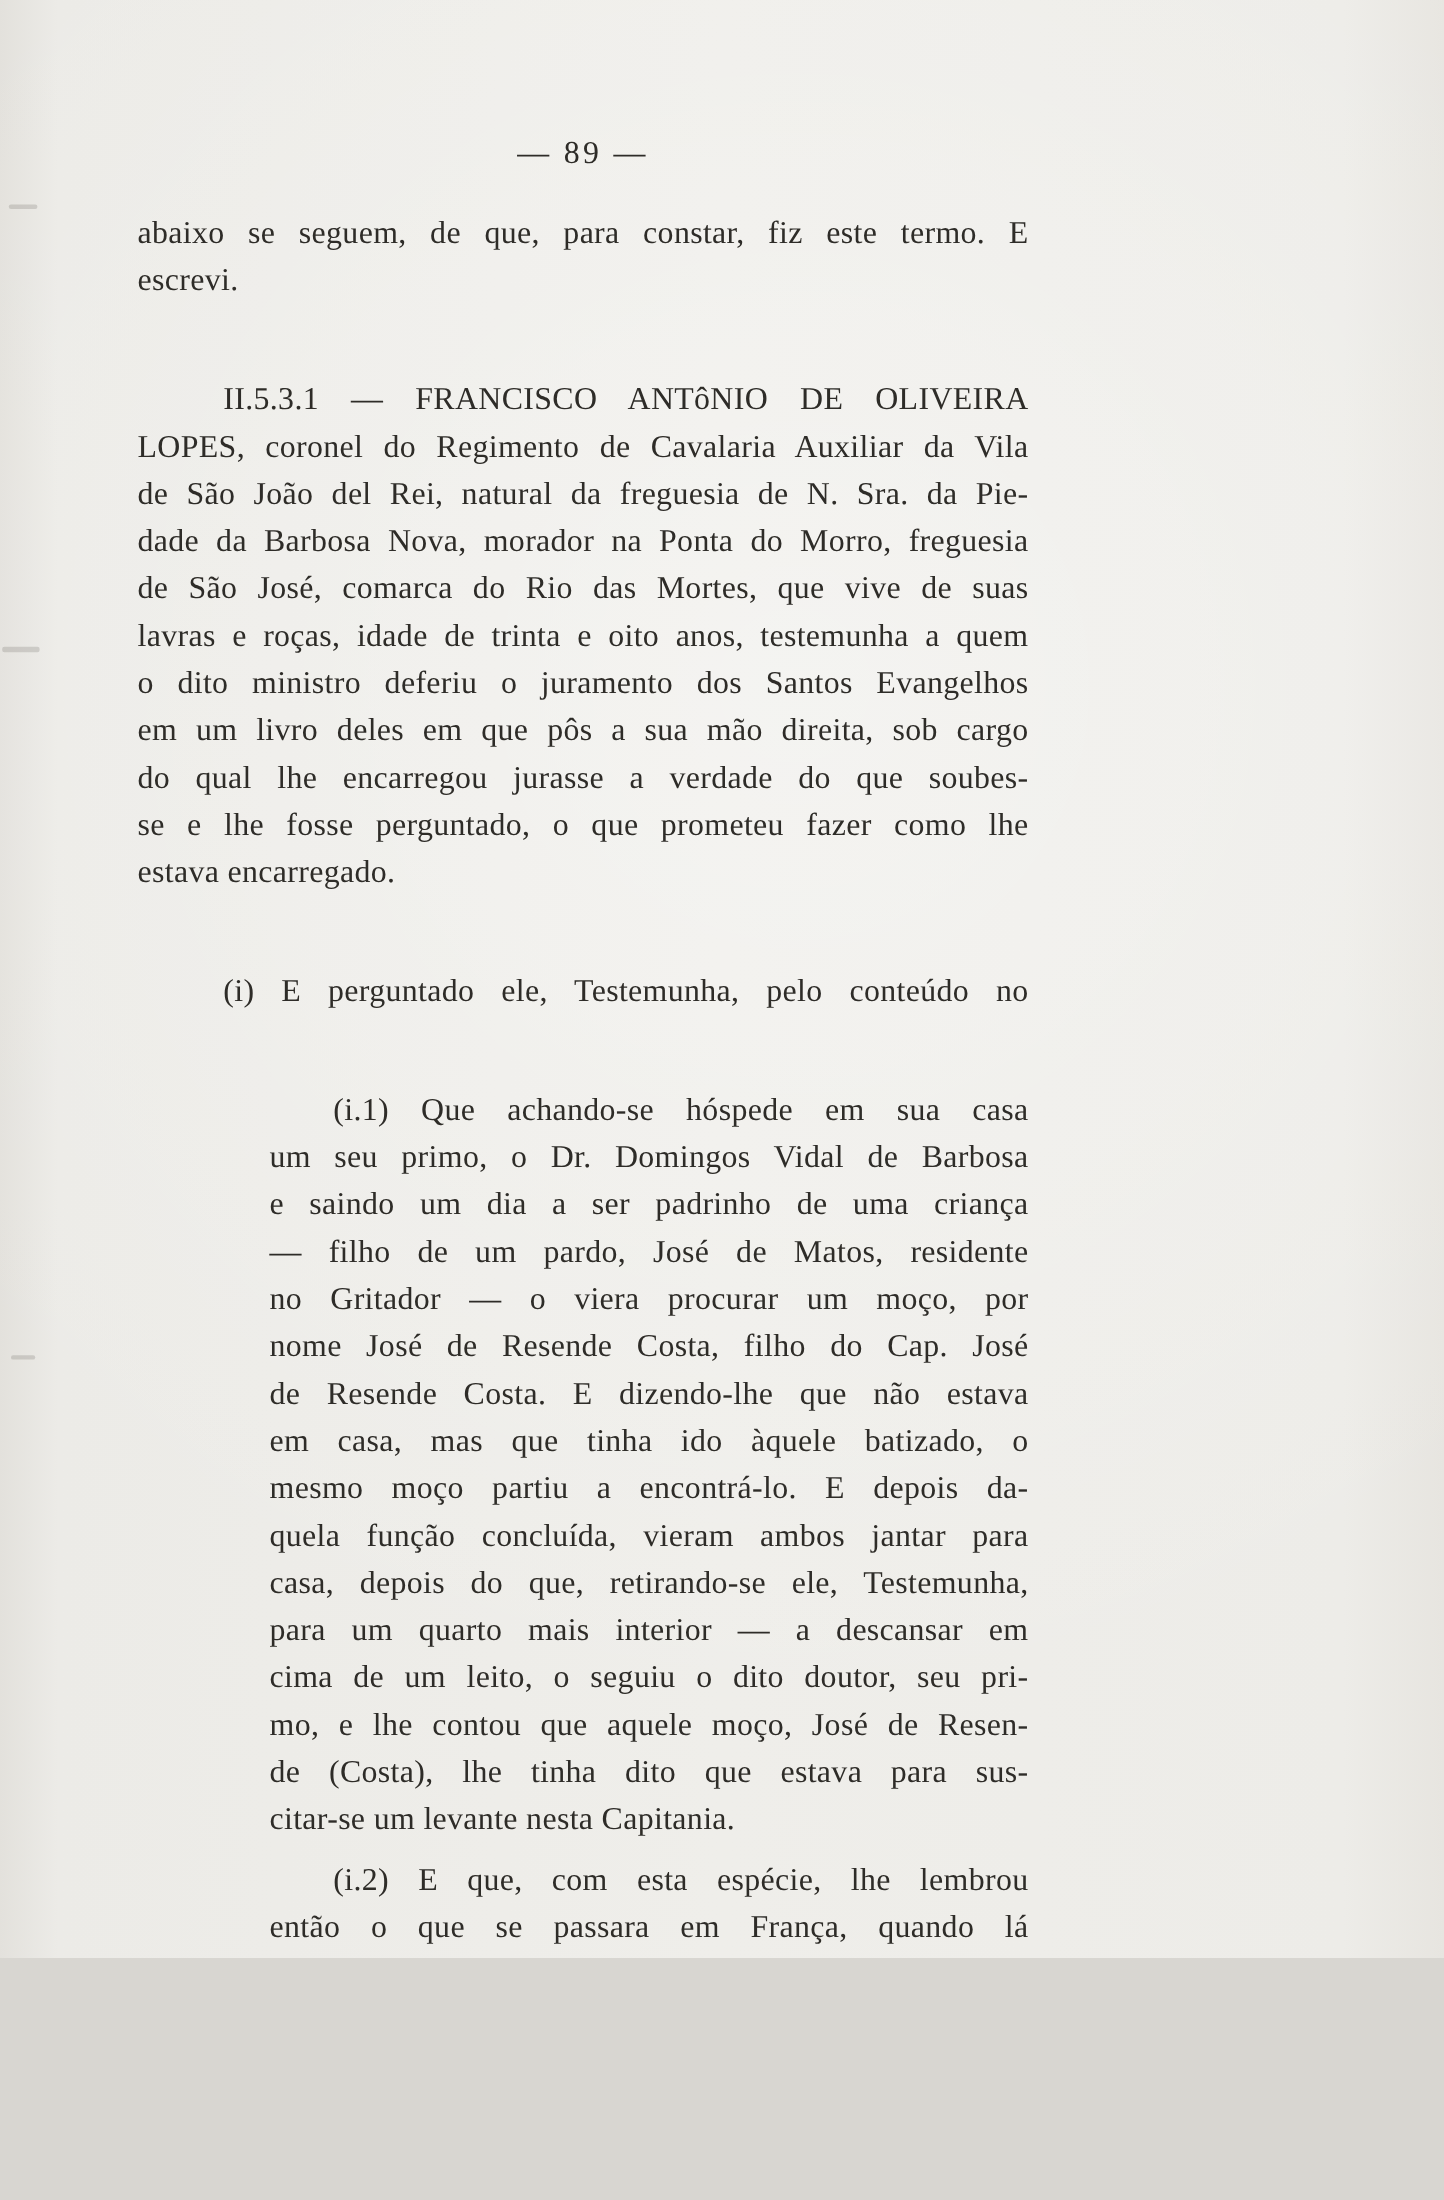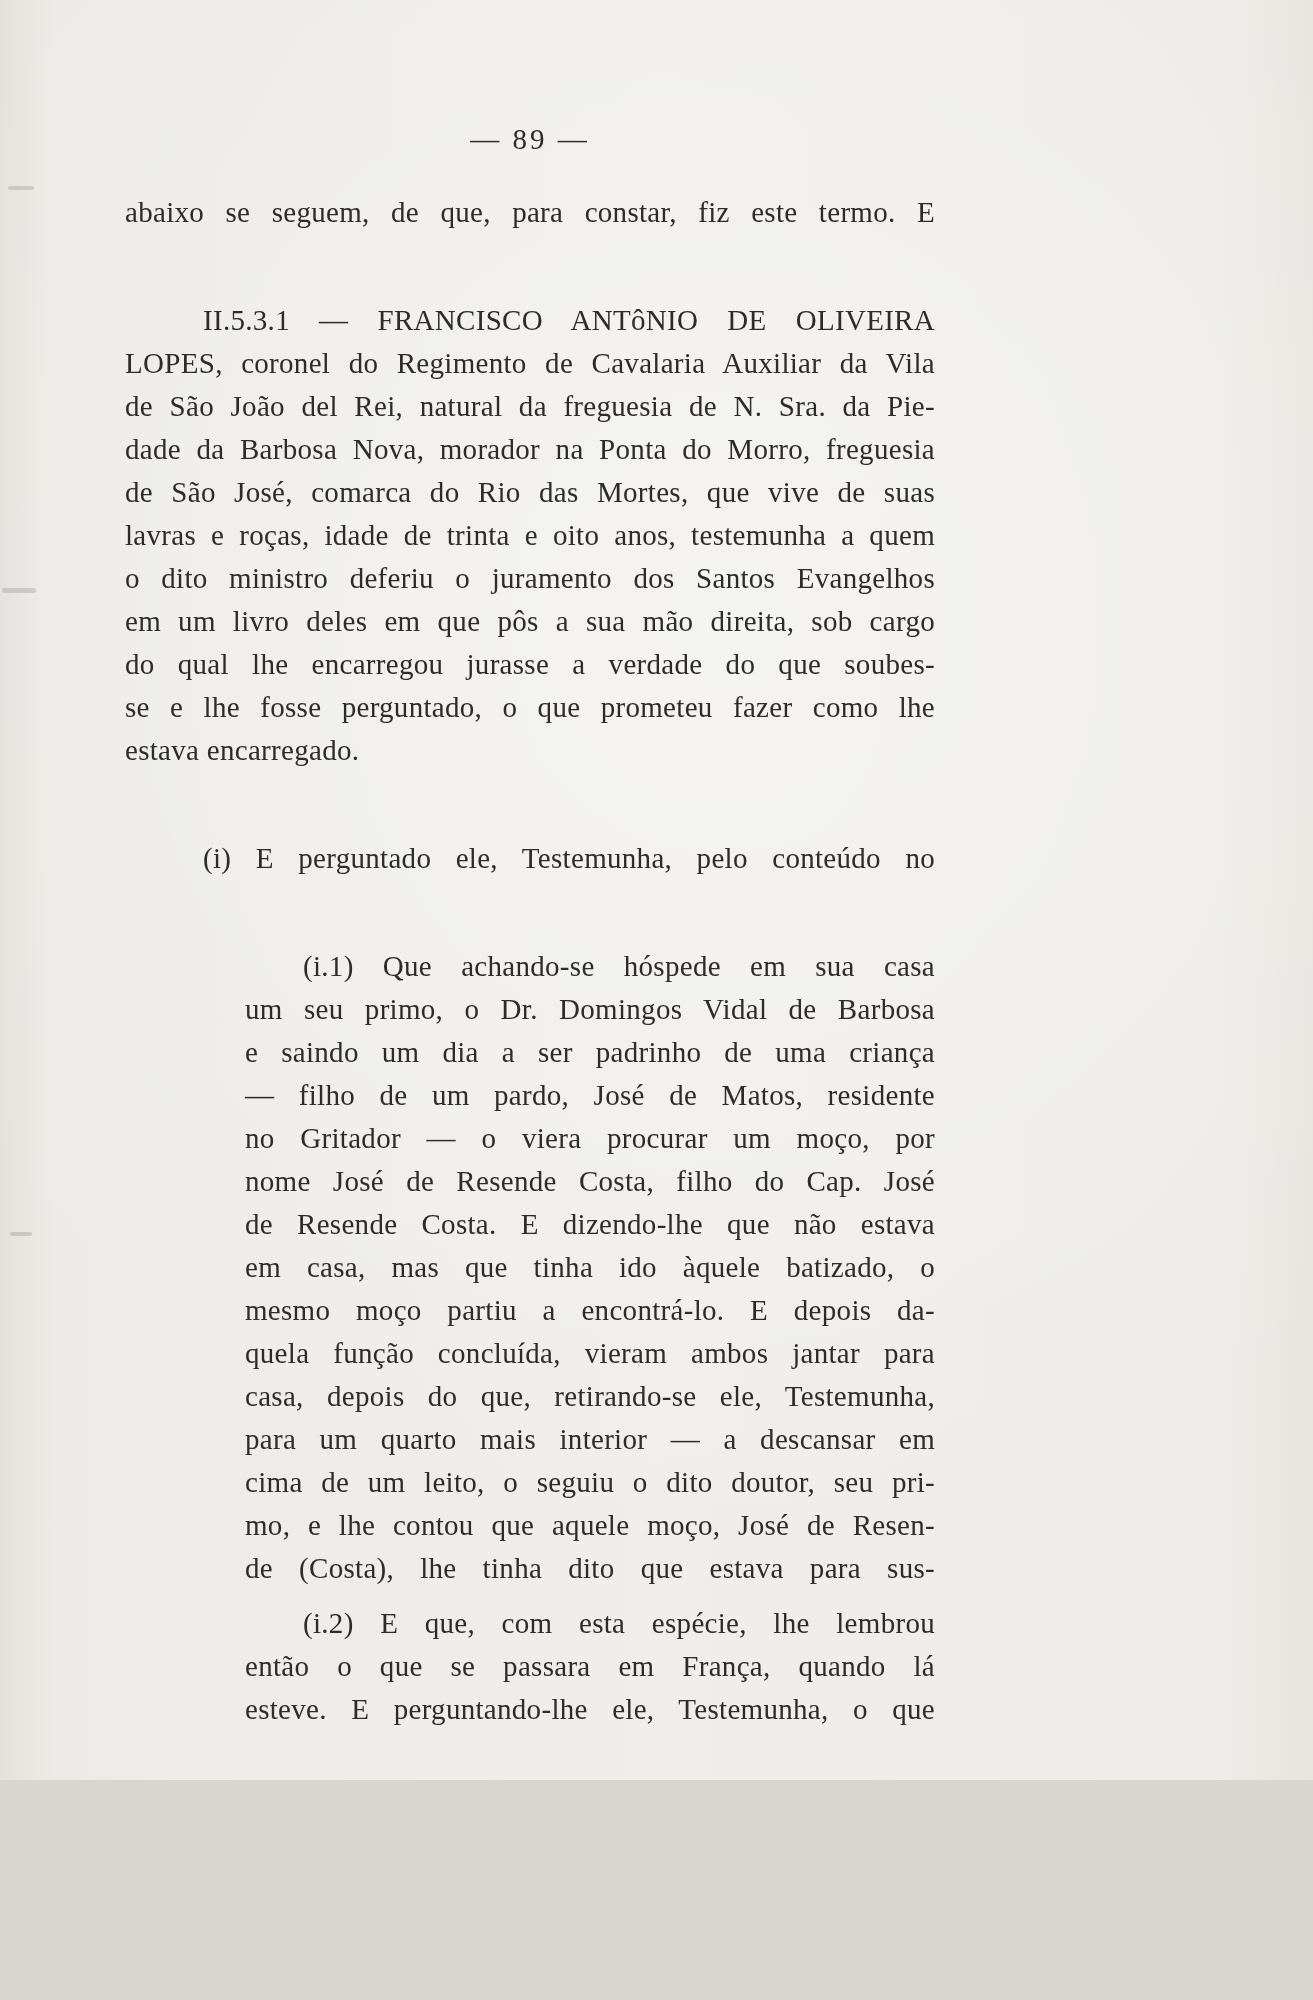--- a/index.html
+++ b/index.html
@@ -60,20 +60,21 @@
 <div class="page">
   <div class="scan-artifact artifact-1"></div>
   <div class="scan-artifact artifact-2"></div>
   <div class="scan-artifact artifact-3"></div>
 
   <div class="text-column">
     <div class="page-number">— 89 —</div>
 
   <div class="para level0">
         <div class="line">abaixo se seguem, de que, para constar, fiz este termo. E</div>
+        <div class="line last">escrevi.</div>
       </div>
       <div class="para level0">
         <div class="line first-indent">II.5.3.1 — FRANCISCO ANTôNIO DE OLIVEIRA</div>
         <div class="line">LOPES, coronel do Regimento de Cavalaria Auxiliar da Vila</div>
         <div class="line">de São João del Rei, natural da freguesia de N. Sra. da Pie-</div>
         <div class="line">dade da Barbosa Nova, morador na Ponta do Morro, freguesia</div>
         <div class="line">de São José, comarca do Rio das Mortes, que vive de suas</div>
         <div class="line">lavras e roças, idade de trinta e oito anos, testemunha a quem</div>
         <div class="line">o dito ministro deferiu o juramento dos Santos Evangelhos</div>
         <div class="line">em um livro deles em que pôs a sua mão direita, sob cargo</div>
@@ -93,20 +94,21 @@
         <div class="line">nome José de Resende Costa, filho do Cap. José</div>
         <div class="line">de Resende Costa. E dizendo-lhe que não estava</div>
         <div class="line">em casa, mas que tinha ido àquele batizado, o</div>
         <div class="line">mesmo moço partiu a encontrá-lo. E depois da-</div>
         <div class="line">quela função concluída, vieram ambos jantar para</div>
         <div class="line">casa, depois do que, retirando-se ele, Testemunha,</div>
         <div class="line">para um quarto mais interior — a descansar em</div>
         <div class="line">cima de um leito, o seguiu o dito doutor, seu pri-</div>
         <div class="line">mo, e lhe contou que aquele moço, José de Resen-</div>
         <div class="line">de (Costa), lhe tinha dito que estava para sus-</div>
+        <div class="line last">citar-se um levante nesta Capitania.</div>
       </div>
       <div class="para level1 tight">
         <div class="line first-indent">(i.2)   E que, com esta espécie, lhe lembrou</div>
         <div class="line">então o que se passara em França, quando lá</div>
         <div class="line">esteve. E perguntando-lhe ele, Testemunha, o que</div>
       </div>
     </div>
 </div>
 
 </body></html>

